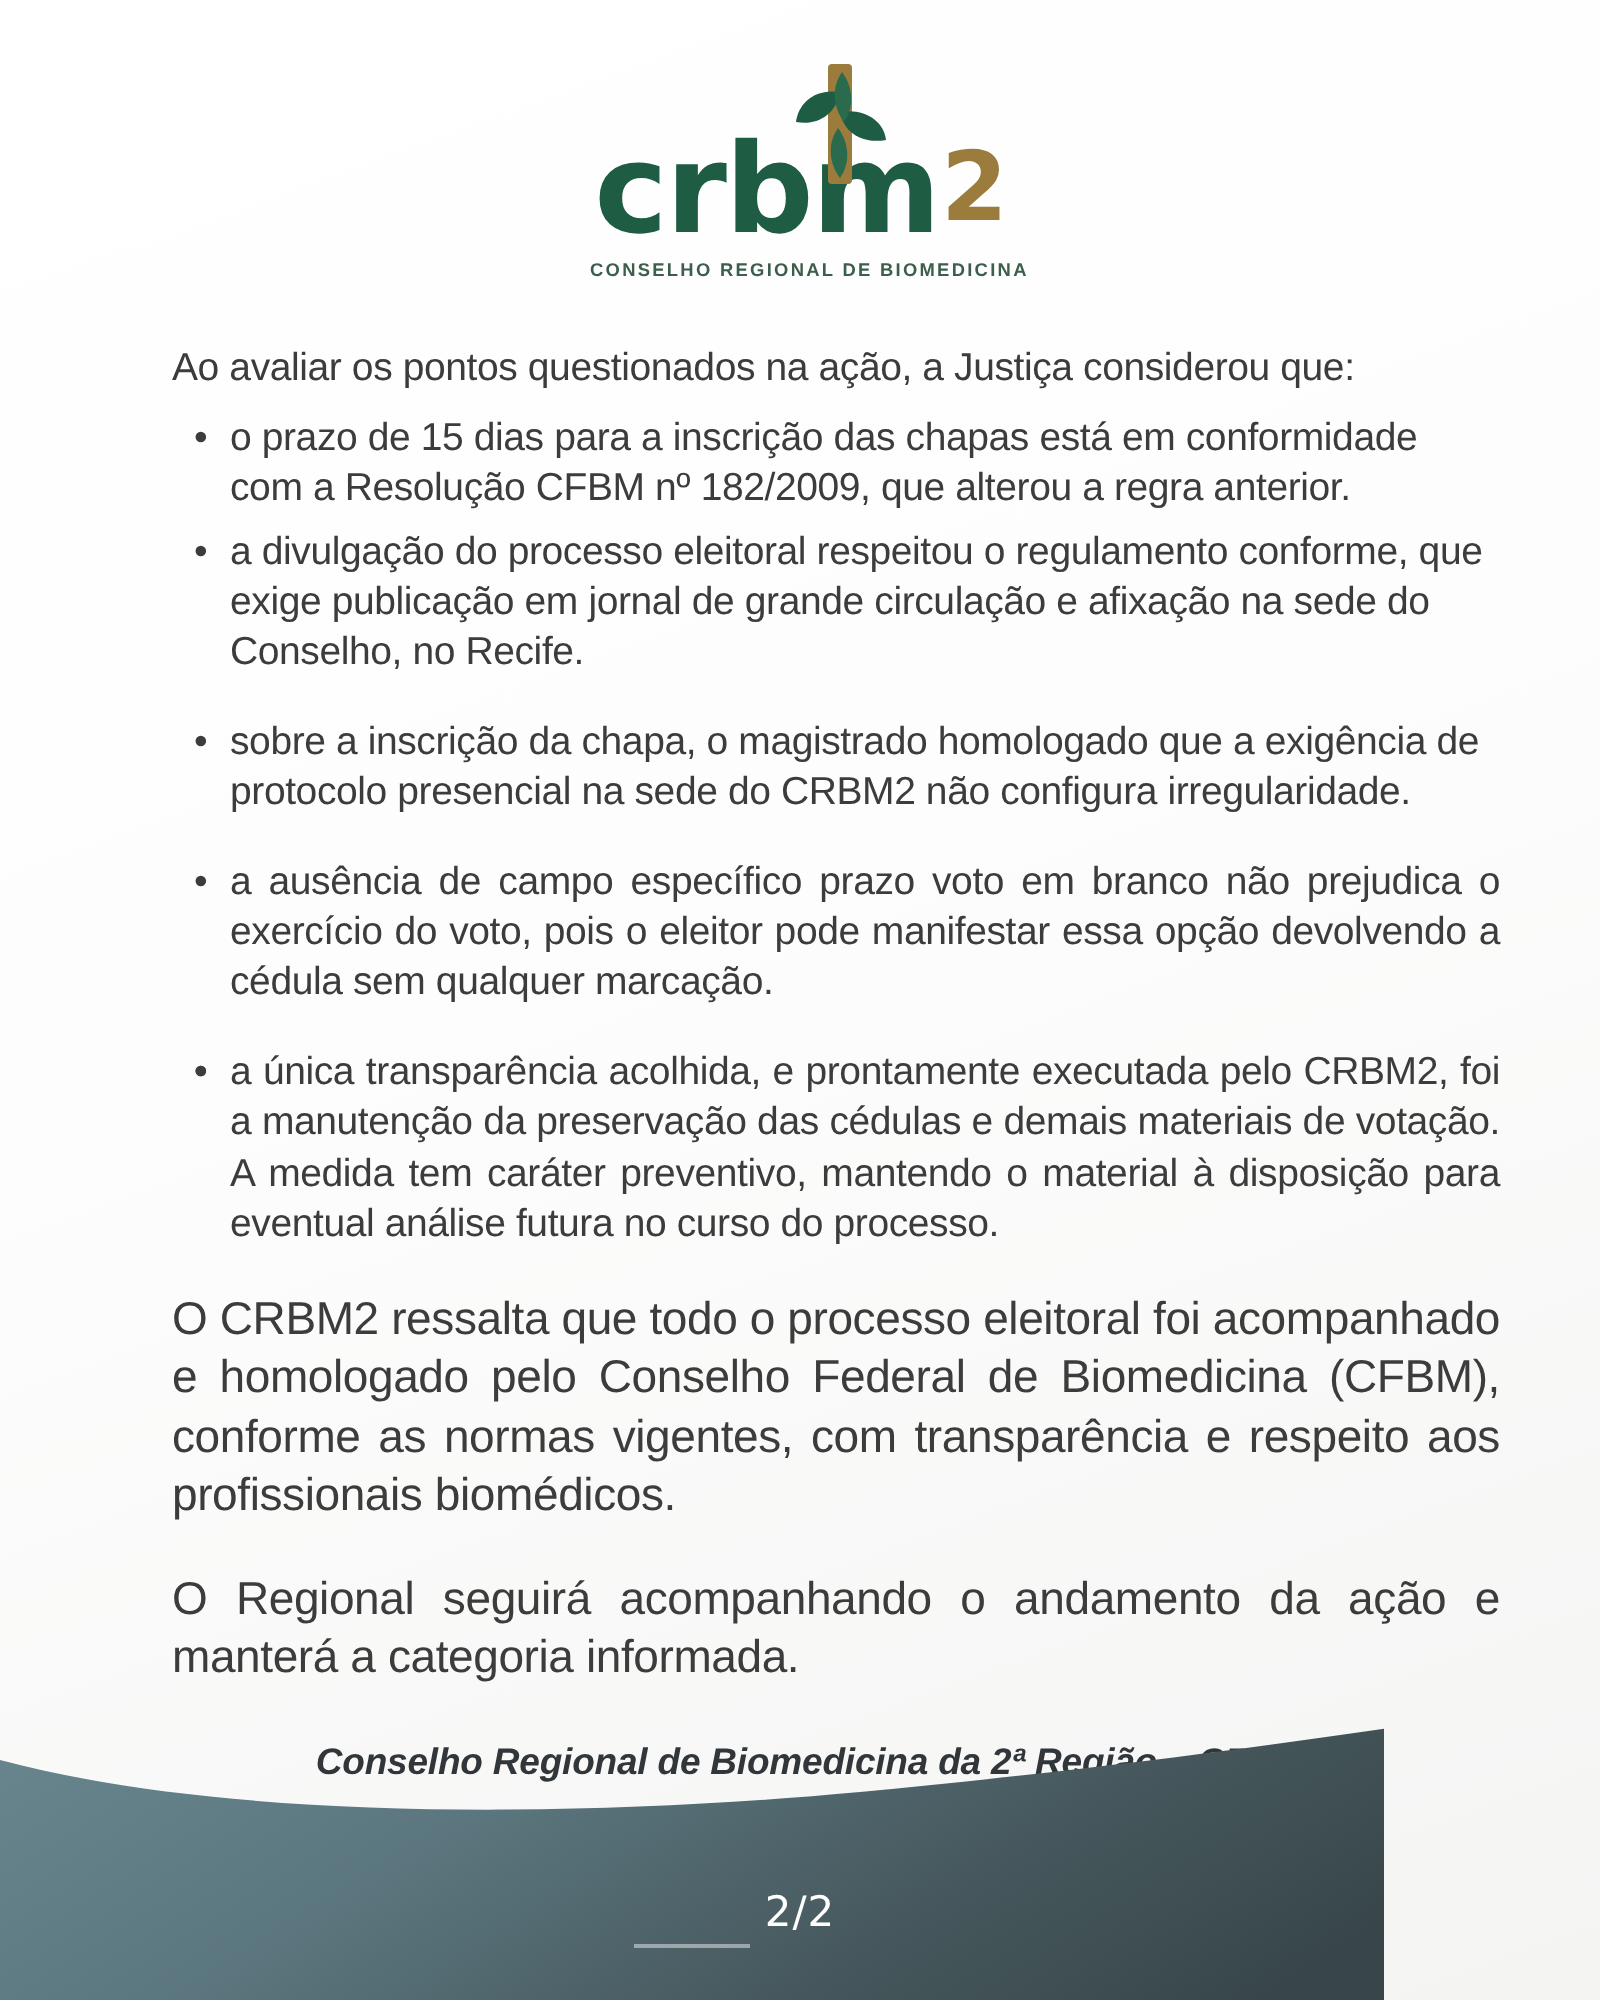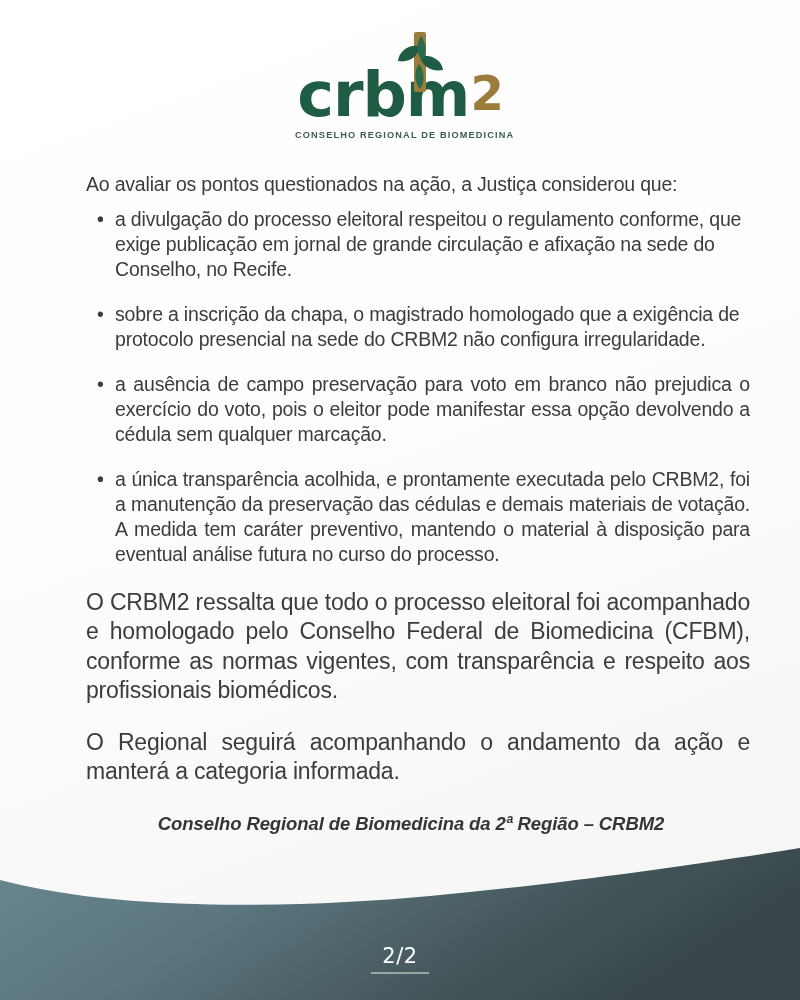--- a/index.html
+++ b/index.html
@@ -128,21 +128,21 @@
     color: #31363a;
     margin: 0;
     padding-right: 14px;
   }
 
   
   #footer {
     position: absolute;
     left: 0;
     bottom: 0;
-    width: 800px;
+    width: 692px;
     height: 160px;
     overflow: hidden;
   }
   #footer svg { display: block; }
   #page-number {
     position: absolute;
     left: 0;
     bottom: 32px;
     width: 800px;
     text-align: center;
@@ -180,32 +180,33 @@
     </div>
   </div>
 
   <div id="content">
 
     <p class="lead">Ao avaliar os pontos questionados na ação, a Justiça considerou que:</p>
 
     <ul class="points">
       <li class="tight">
         <span class="bullet">•</span>
+        <span>o prazo de 15 dias para a inscrição das chapas está em conformidade com a Resolução CFBM nº 182/2009, que alterou a regra anterior.</span>
       </li>
       <li class="gap">
         <span class="bullet">•</span>
         <span>a divulgação do processo eleitoral respeitou o regulamento conforme, que exige publicação em jornal de grande circulação e afixação na sede do Conselho, no Recife.</span>
       </li>
       <li class="gap">
         <span class="bullet">•</span>
         <span>sobre a inscrição da chapa, o magistrado homologado que a exigência de protocolo presencial na sede do CRBM2 não configura irregularidade.</span>
       </li>
       <li class="gap just">
         <span class="bullet">•</span>
-        <span>a ausência de campo preservação para voto em branco não prejudica o exercício do voto, pois o eleitor pode manifestar essa opção devolvendo a cédula sem qualquer marcação.</span>
+        <span>a ausência de campo específico prazo voto em branco não prejudica o exercício do voto, pois o eleitor pode manifestar essa opção devolvendo a cédula sem qualquer marcação.</span>
       </li>
       <li class="gap just">
         <span class="bullet">•</span>
       </li>
       <li class="gap just">
         <span class="bullet">•</span>
         <span>a única transparência acolhida, e prontamente executada pelo CRBM2, foi a manutenção da preservação das cédulas e demais materiais de votação. A medida tem caráter preventivo, mantendo o material à disposição para eventual análise futura no curso do processo.</span>
       </li>
     </ul>
 

